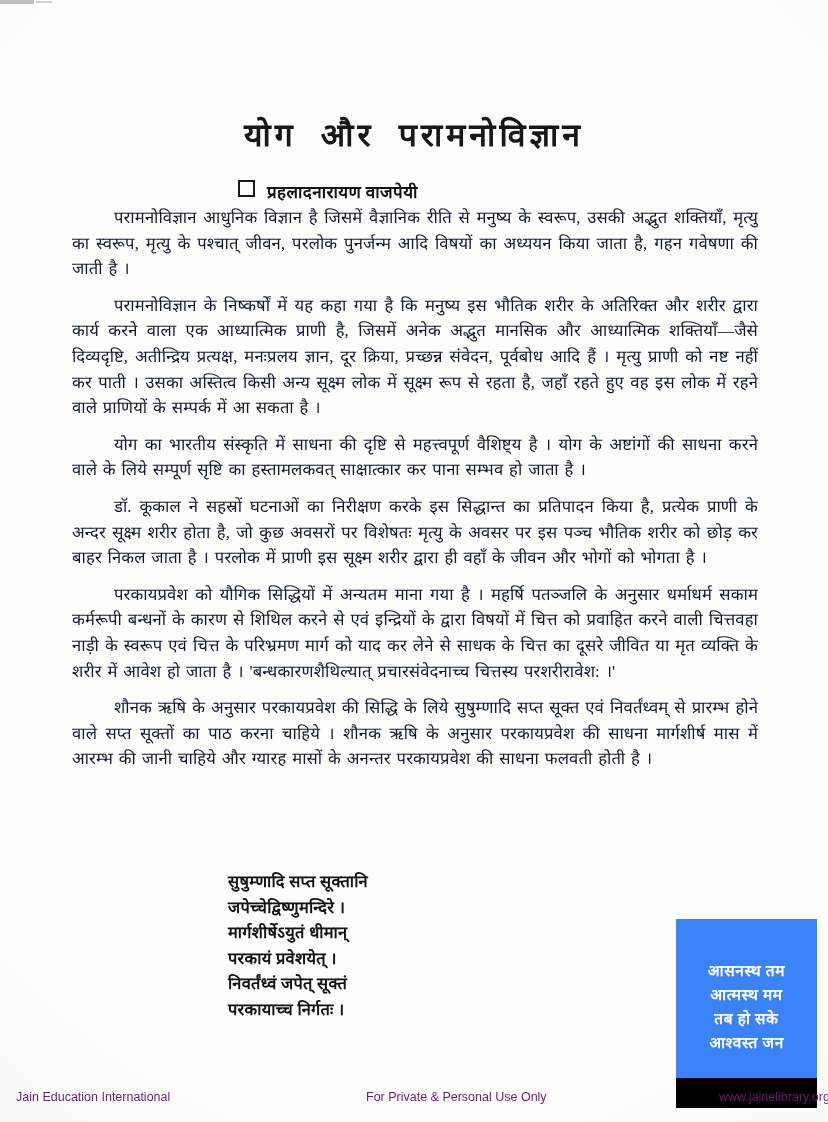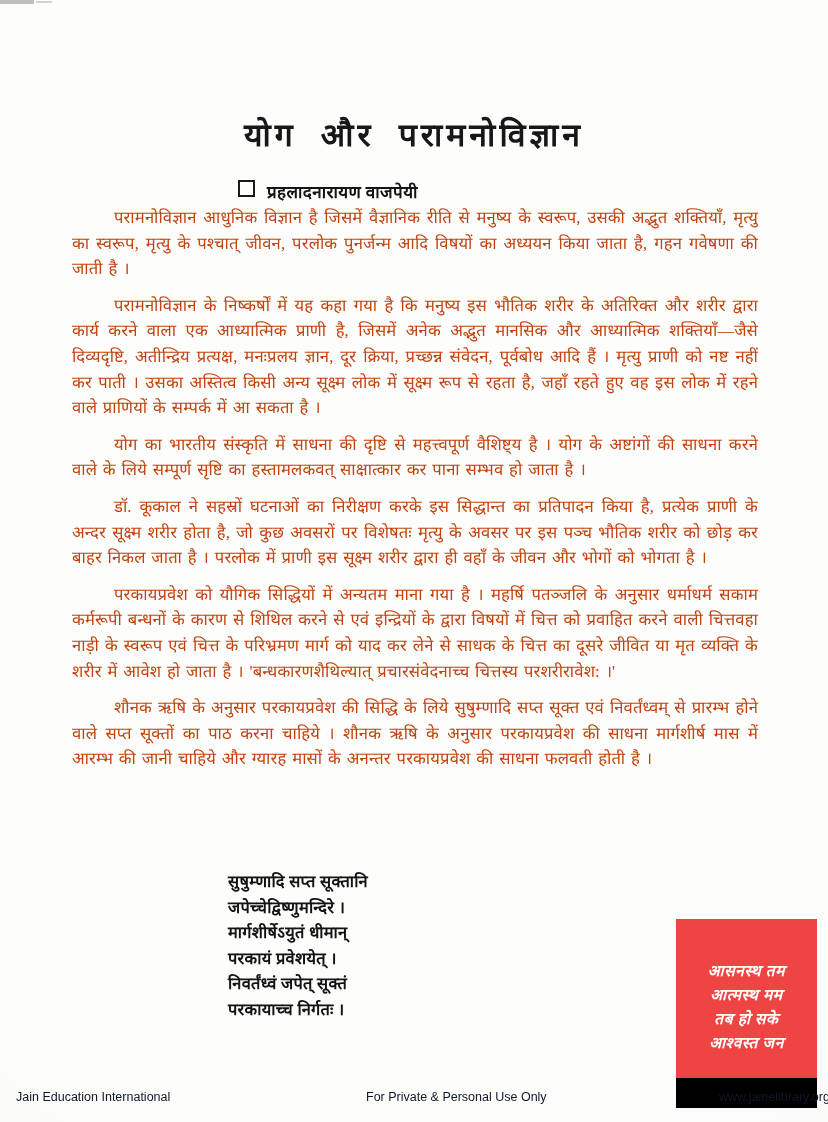--- a/index.html
+++ b/index.html
@@ -92,21 +92,21 @@
     left: 72px;
     top: 205px;
     width: 686px;
   }
   p.para {
     margin: 0 0 11px 0;
     text-align: justify;
     text-justify: inter-word;
     font-size: 16.6px;
     line-height: 25.6px;
-    color: #c2410c;
+    color: #0f172a;
     text-indent: 42px;
     letter-spacing: .15px;
     word-spacing: 1.5px;
   }
   p.para:last-child { margin-bottom: 0; }
 
   
   .verse {
     position: absolute;
     left: 228px;
@@ -119,29 +119,28 @@
   }
   .verse div { white-space: nowrap; }
 
   
   .inkbox {
     position: absolute;
     left: 676px;
     top: 919px;
     width: 141px;
     height: 161px;
-    background: #ef4444;
+    background: #3b82f6;
     display: flex;
     flex-direction: column;
     align-items: center;
     justify-content: center;
     gap: 2px;
     padding-top: 14px;
     box-sizing: border-box;
-    font-style: italic;
   }
   .inkbox div {
     color: #ffffff;
     font-size: 15.5px;
     line-height: 22px;
     font-weight: bold;
     letter-spacing: .6px;
     white-space: nowrap;
     text-align: center;
   }
@@ -151,21 +150,21 @@
     position: absolute;
     left: 0;
     top: 1090px;
     width: 828px;
     height: 20px;
   }
   .footer span {
     position: absolute;
     font-family: "Liberation Sans", "DejaVu Sans", sans-serif;
     font-size: 12.5px;
-    color: #0f172a;
+    color: #701a75;
     white-space: nowrap;
   }
   .f-left  { left: 16px; }
   .f-mid   { left: 366px; }
   .f-right { left: 719px; color: #f2f2f2; }
 
   .footer-ink {
     position: absolute;
     left: 676px;
     top: 1078px;

